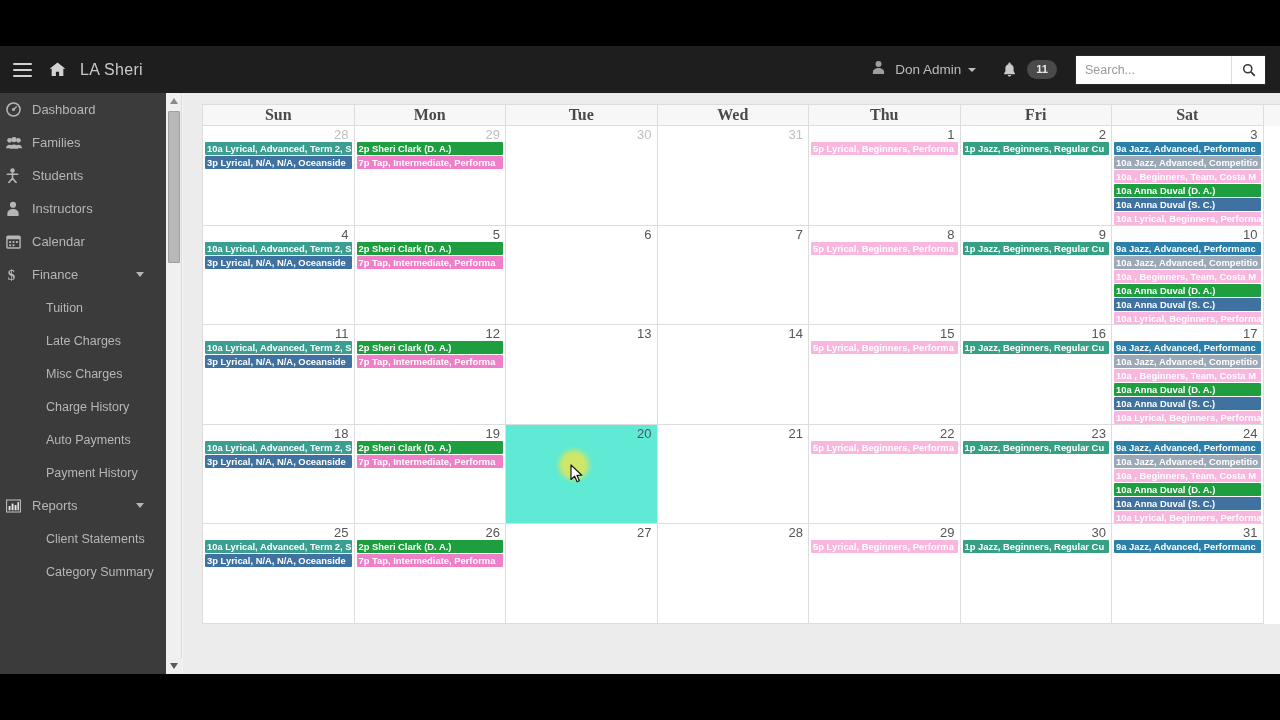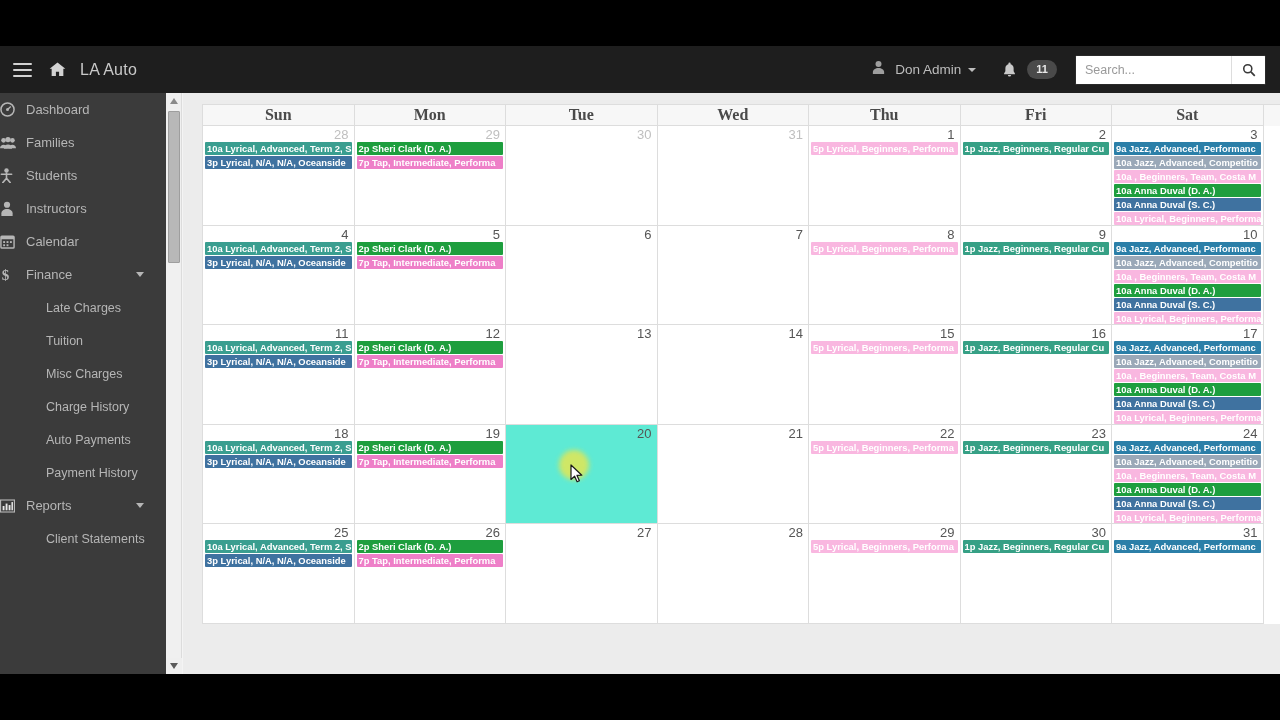--- a/index.html
+++ b/index.html
@@ -70,21 +70,21 @@
   
   .sidebar {
     position: absolute; left: 0; top: 47px;
     width: 166px; height: 581px;
     background: #3b3b3b;
     overflow: hidden;
   }
   .nav-item {
     height: 33px; display: flex; align-items: center;
     color: #b6b6b6; font-size: 13px; cursor: pointer;
-    padding-left: 0; position: relative;
+    padding-left: 6px; position: relative;
   }
   .nav-item .ico { width: 26px; display: flex; align-items: center; color: #b6b6b6; }
   .nav-item.sub { padding-left: 46px; font-size: 12.5px; }
   .nav-item .caret {
     position: absolute; right: 22px;
     width: 0; height: 0;
     border-left: 4px solid transparent; border-right: 4px solid transparent;
     border-top: 5px solid #b6b6b6;
   }
 
@@ -175,21 +175,21 @@
           <i></i>
           <i></i>
           <i></i>
         </div>
     </div>
     <div class="tb-home">
       <svg width="17" height="17" viewBox="0 0 16 16">
           <path fill="#d2d2d2" d="M8 1.4 0.6 7.3h1.9V14h4V10h3v4h4V7.3h1.9z"></path>
         </svg>
     </div>
-    <div class="tb-title">LA Auto</div>
+    <div class="tb-title">LA Sheri</div>
 
     <div class="tb-right">
       <div class="tb-user">
         <span>
           <svg width="15" height="15" viewBox="0 0 16 16">
               <circle cx="8" cy="4.3" r="3.2" fill="#9e9e9e"></circle>
               <path fill="#9e9e9e" d="M8 8.6c-3.3 0-6 1.9-6 4.2V15h12v-2.2c0-2.3-2.7-4.2-6-4.2z"></path>
             </svg>
         </span>
         <span class="uname">Don Admin</span>
@@ -275,24 +275,24 @@
       <div class="nav-item">
         <span class="ico">
           <svg width="11" height="16" viewBox="0 0 11 16">
             <text x="5.5" y="13.4" font-family="Liberation Serif, serif" font-size="15" font-weight="bold" fill="#b6b6b6" text-anchor="middle">$</text>
           </svg>
         </span>
         <span>Finance</span>
         <span class="caret"></span>
       </div>
       <div class="nav-item sub">
+        <span>Tuition</span>
+      </div>
+      <div class="nav-item sub">
         <span>Late Charges</span>
-      </div>
-      <div class="nav-item sub">
-        <span>Tuition</span>
       </div>
       <div class="nav-item sub">
         <span>Misc Charges</span>
       </div>
       <div class="nav-item sub">
         <span>Charge History</span>
       </div>
       <div class="nav-item sub">
         <span>Auto Payments</span>
       </div>
@@ -307,20 +307,23 @@
             <rect x="6" y="4.4" width="2" height="7.2" fill="#e8e8e8"></rect>
             <rect x="9.2" y="6" width="2" height="5.6" fill="#e8e8e8"></rect>
             <rect x="12.2" y="2.8" width="1.6" height="8.8" fill="#e8e8e8"></rect>
           </svg>
         </span>
         <span>Reports</span>
         <span class="caret"></span>
       </div>
       <div class="nav-item sub">
         <span>Client Statements</span>
+      </div>
+      <div class="nav-item sub">
+        <span>Category Summary</span>
       </div>
     </div>
 
   <div class="sbar">
     <div class="arr">
       <svg width="8" height="6" viewBox="0 0 8 6">
           <path fill="#8a8a8a" d="M4 0 8 6H0z"></path>
         </svg>
     </div>
     <div class="thumb"></div>

